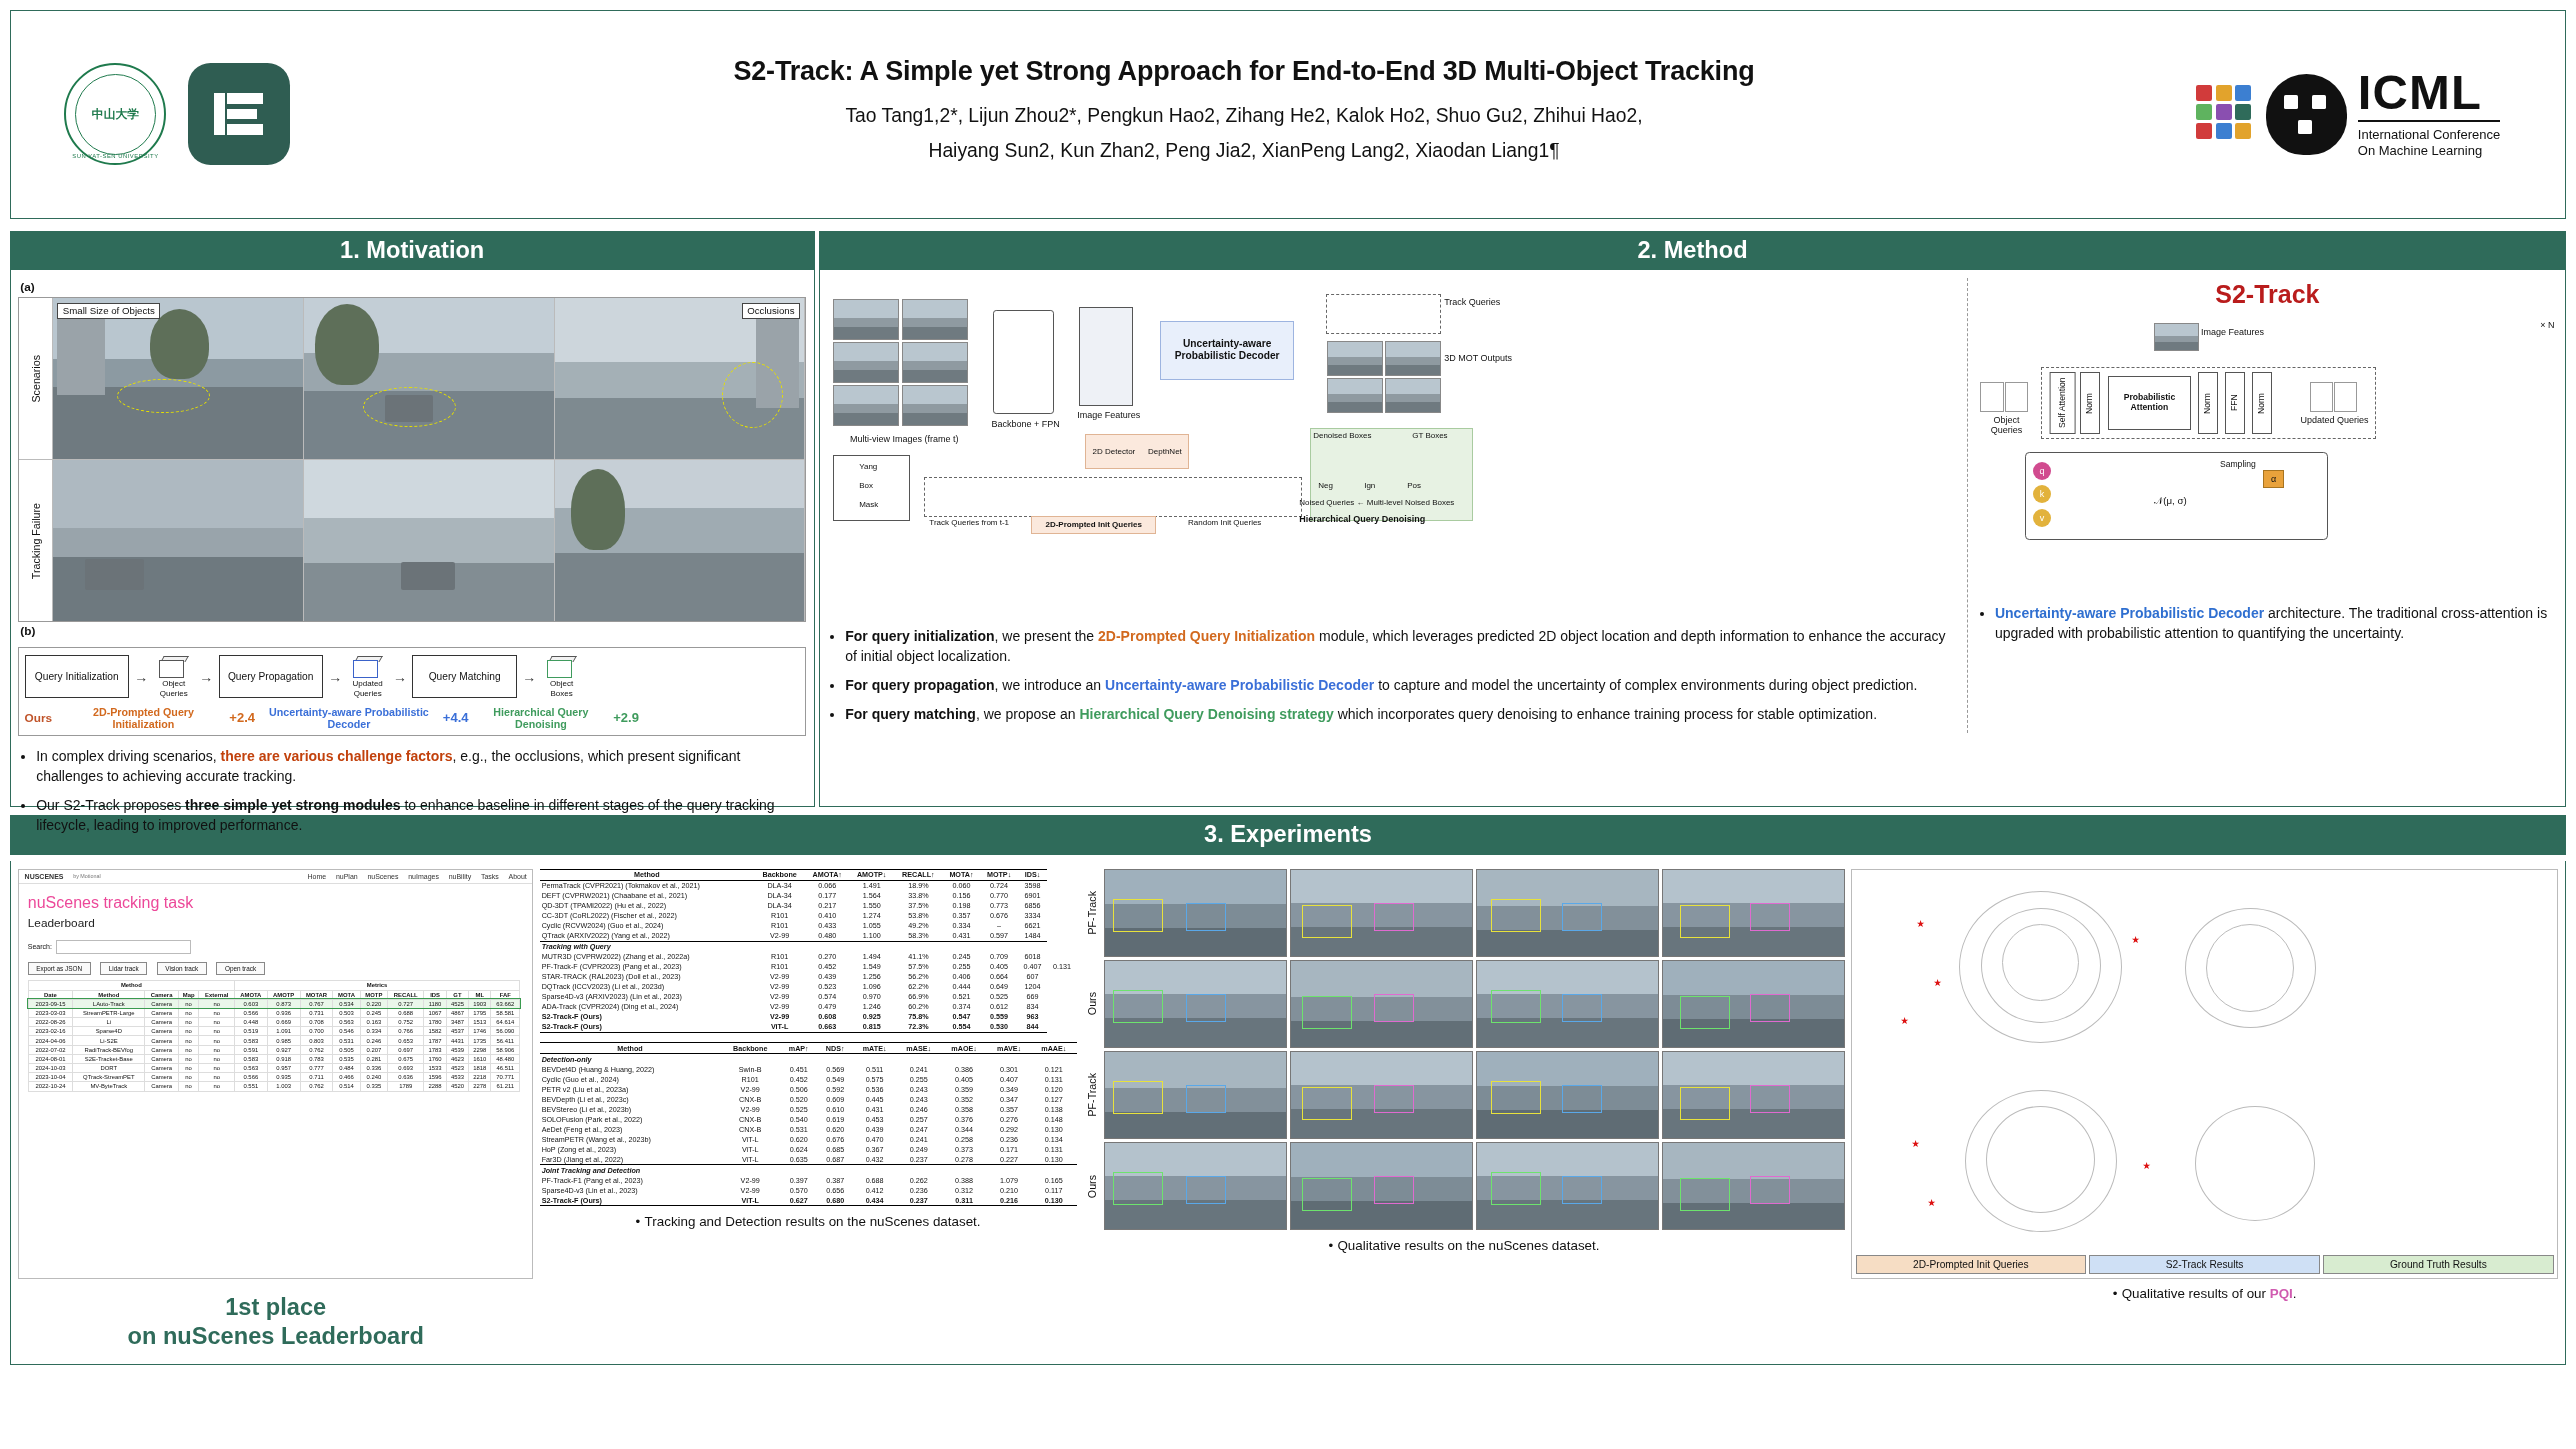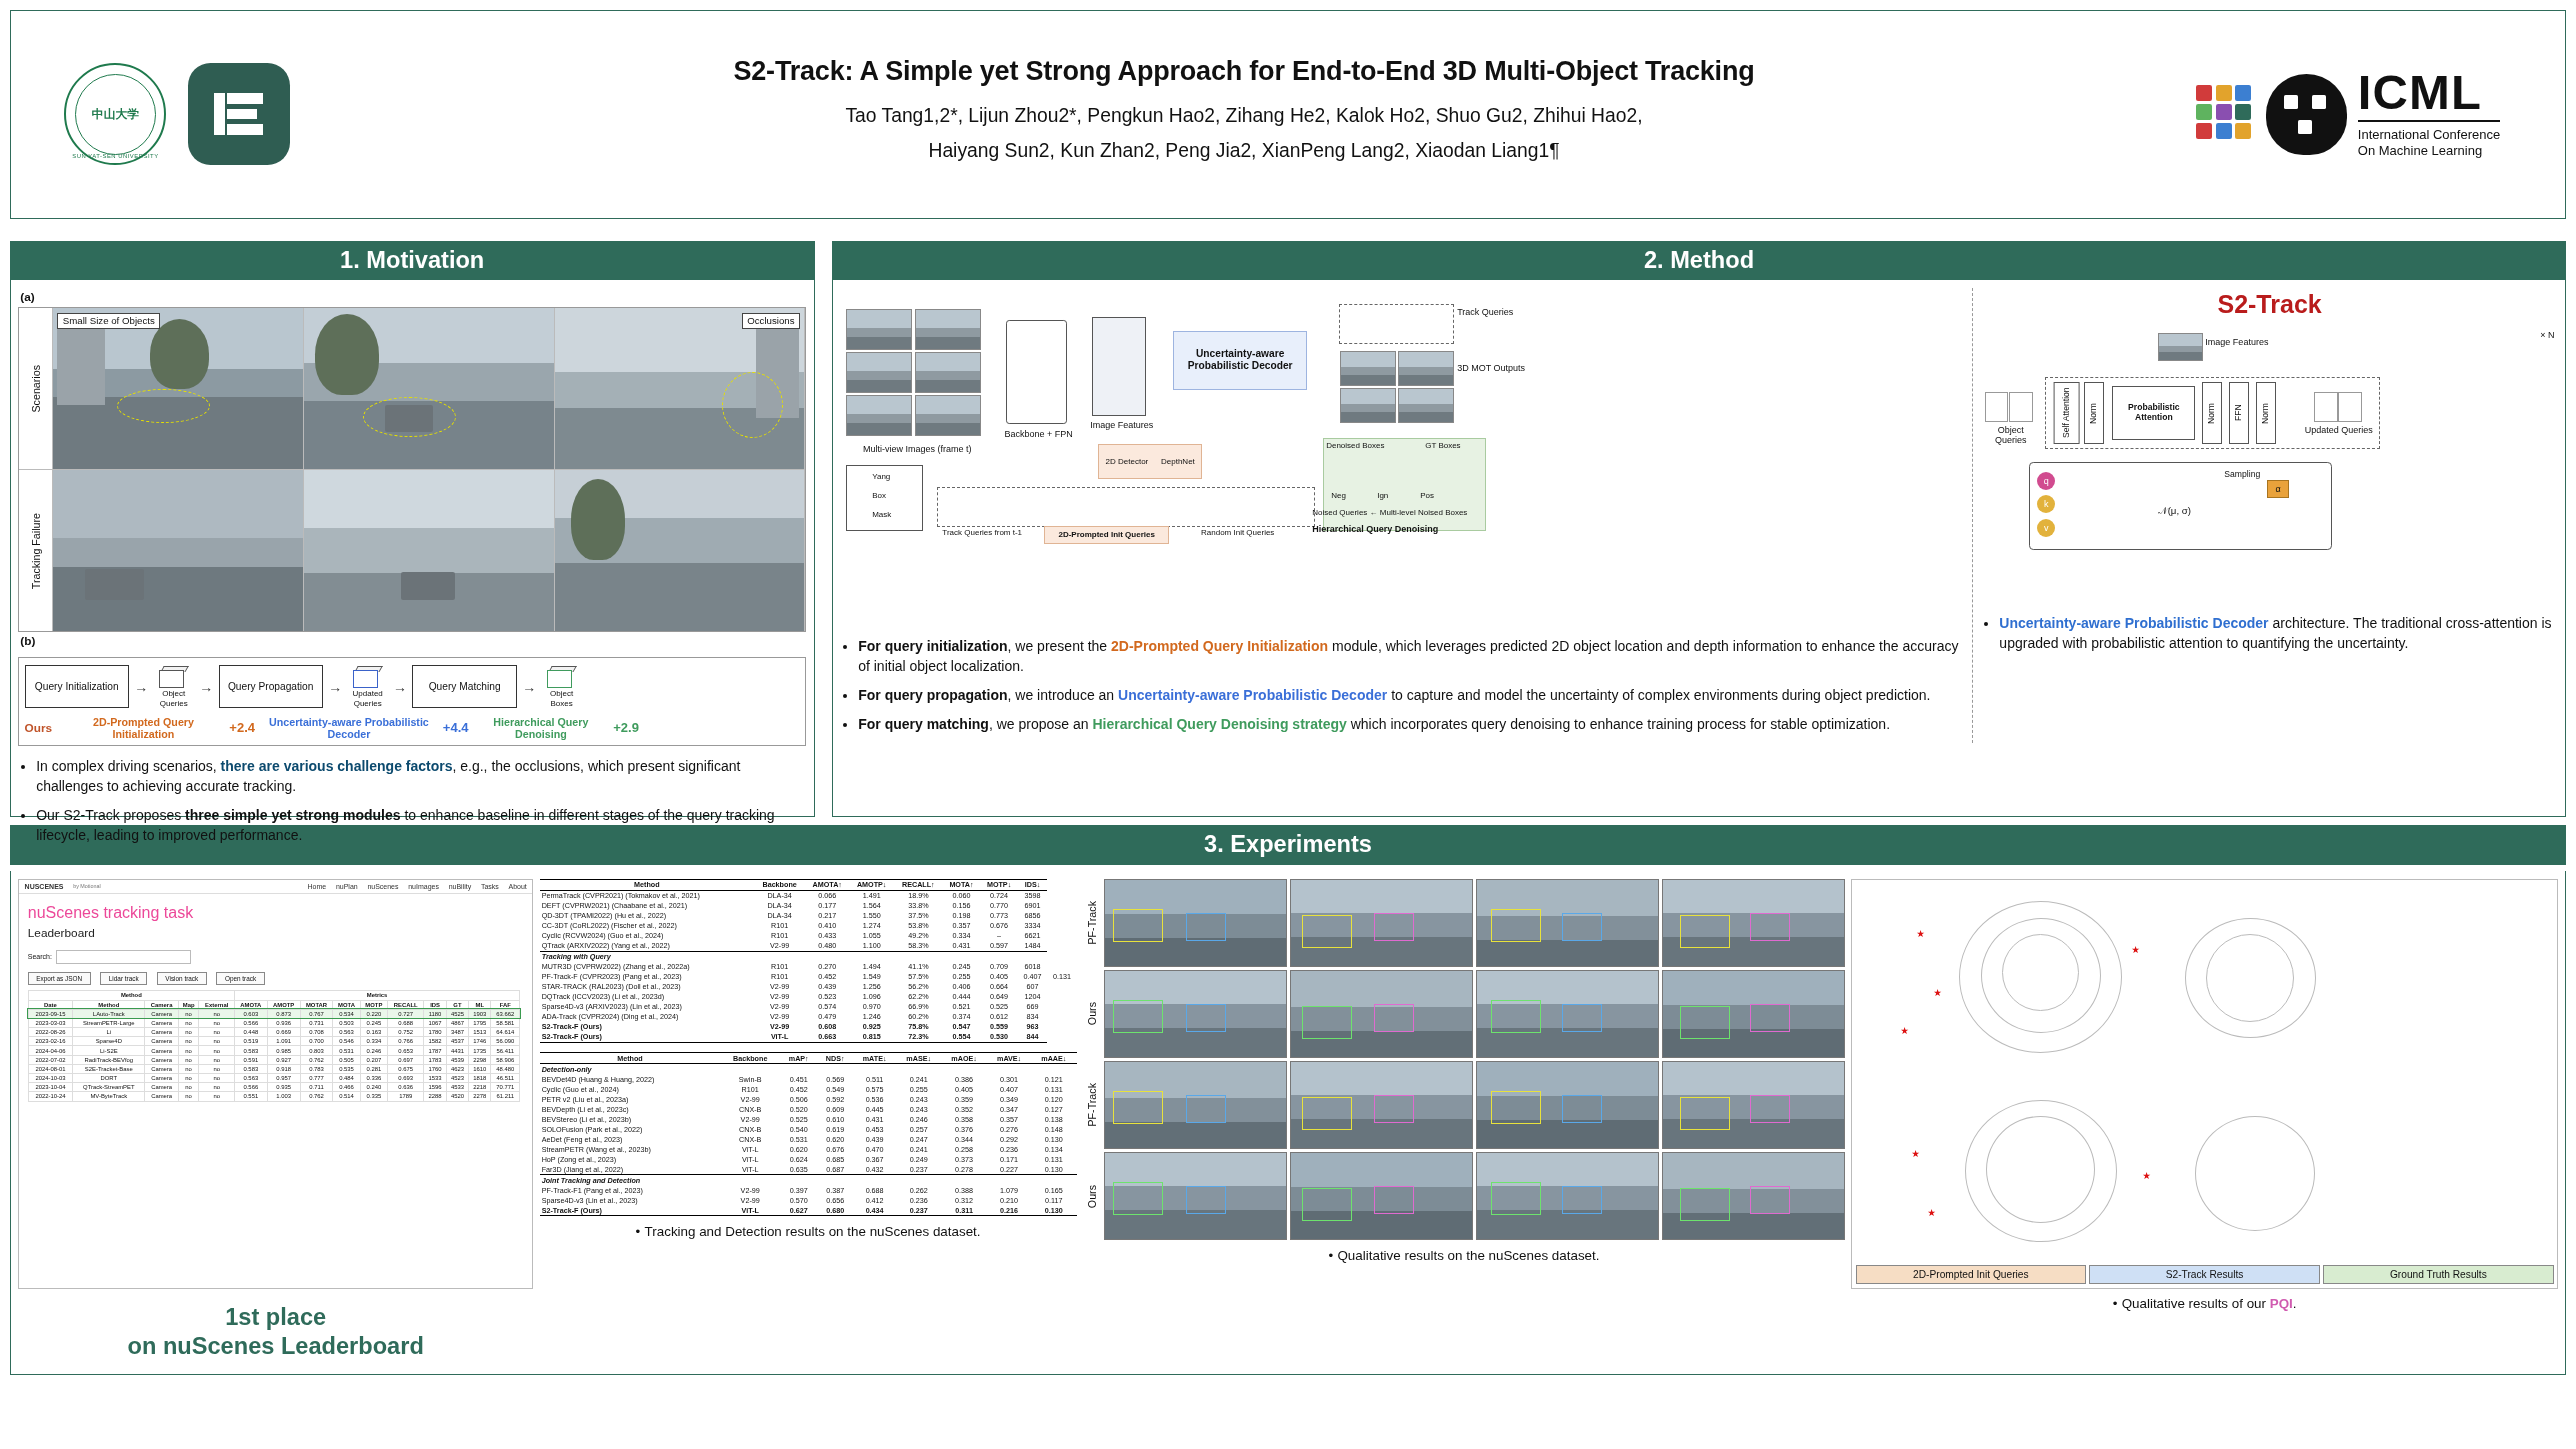--- a/index.html
+++ b/index.html
@@ -73,21 +73,21 @@
   .icml-text { display:flex; flex-direction:column; }
   .icml-big { font-size:49px; font-weight:bold; letter-spacing:1.1px; line-height:0.95; }
   .icml-rule { height:2.1px; background:#111; margin:4.3px 0 4.3px 0; }
   .icml-small { font-size:13px; line-height:1.25; }
 
   
   .banner {
     background:#2f6b5a; color:#fff; text-align:center;
     font-size:23.6px; font-weight:bold; padding:6.4px 0;
   }
-  .col-wrap { display:flex; gap:17px; margin-top:22px; }
+  .col-wrap { display:flex; gap:4px; margin-top:12px; }
   .col-motivation { width:805px; }
   .col-method { flex:1; }
   .panel { border:1.6px solid #2f6b5a; box-sizing:border-box; background:#fff; }
   .panel-body { padding:7.5px; }
 
   
   .fig-a { border:1.1px solid #999; box-sizing:border-box; }
   .fig-a-row { display:flex; }
   .fig-a-label {
     width:33px; background:#fff; display:flex; align-items:center; justify-content:center;
@@ -134,21 +134,21 @@
   .ours-label { font-weight:bold; color:#c0542a; font-size:11.8px; width:33px; }
   .mod-orange { color:#d2691e; font-weight:bold; }
   .mod-blue { color:#3a6fd8; font-weight:bold; }
   .mod-green { color:#3f9b5d; font-weight:bold; }
   .gain-orange { color:#d2691e; font-weight:bold; font-size:13px;}
   .gain-blue { color:#3a6fd8; font-weight:bold; font-size:13px;}
   .gain-green { color:#3f9b5d; font-weight:bold; font-size:13px;}
 
   ul.bullets { margin:9.7px 0 0 0; padding-left:18px; }
   ul.bullets li { font-size:14px; line-height:1.45; margin-bottom:8.6px; }
-  .red-b { color:#0c4a6e; font-weight:bold; }
+  .red-b { color:#c2410c; font-weight:bold; }
   .bold { font-weight:bold; }
 
   
   .method-inner { display:flex; gap:7.5px; }
   .method-left { flex:1.95; }
   .method-right { flex:1; border-left:1.1px dashed #999; padding-left:8.6px; }
   .arch {
     border:0; background:#fff; height:333px; position:relative;
   }
   .small-lbl { font-size:9px; }

